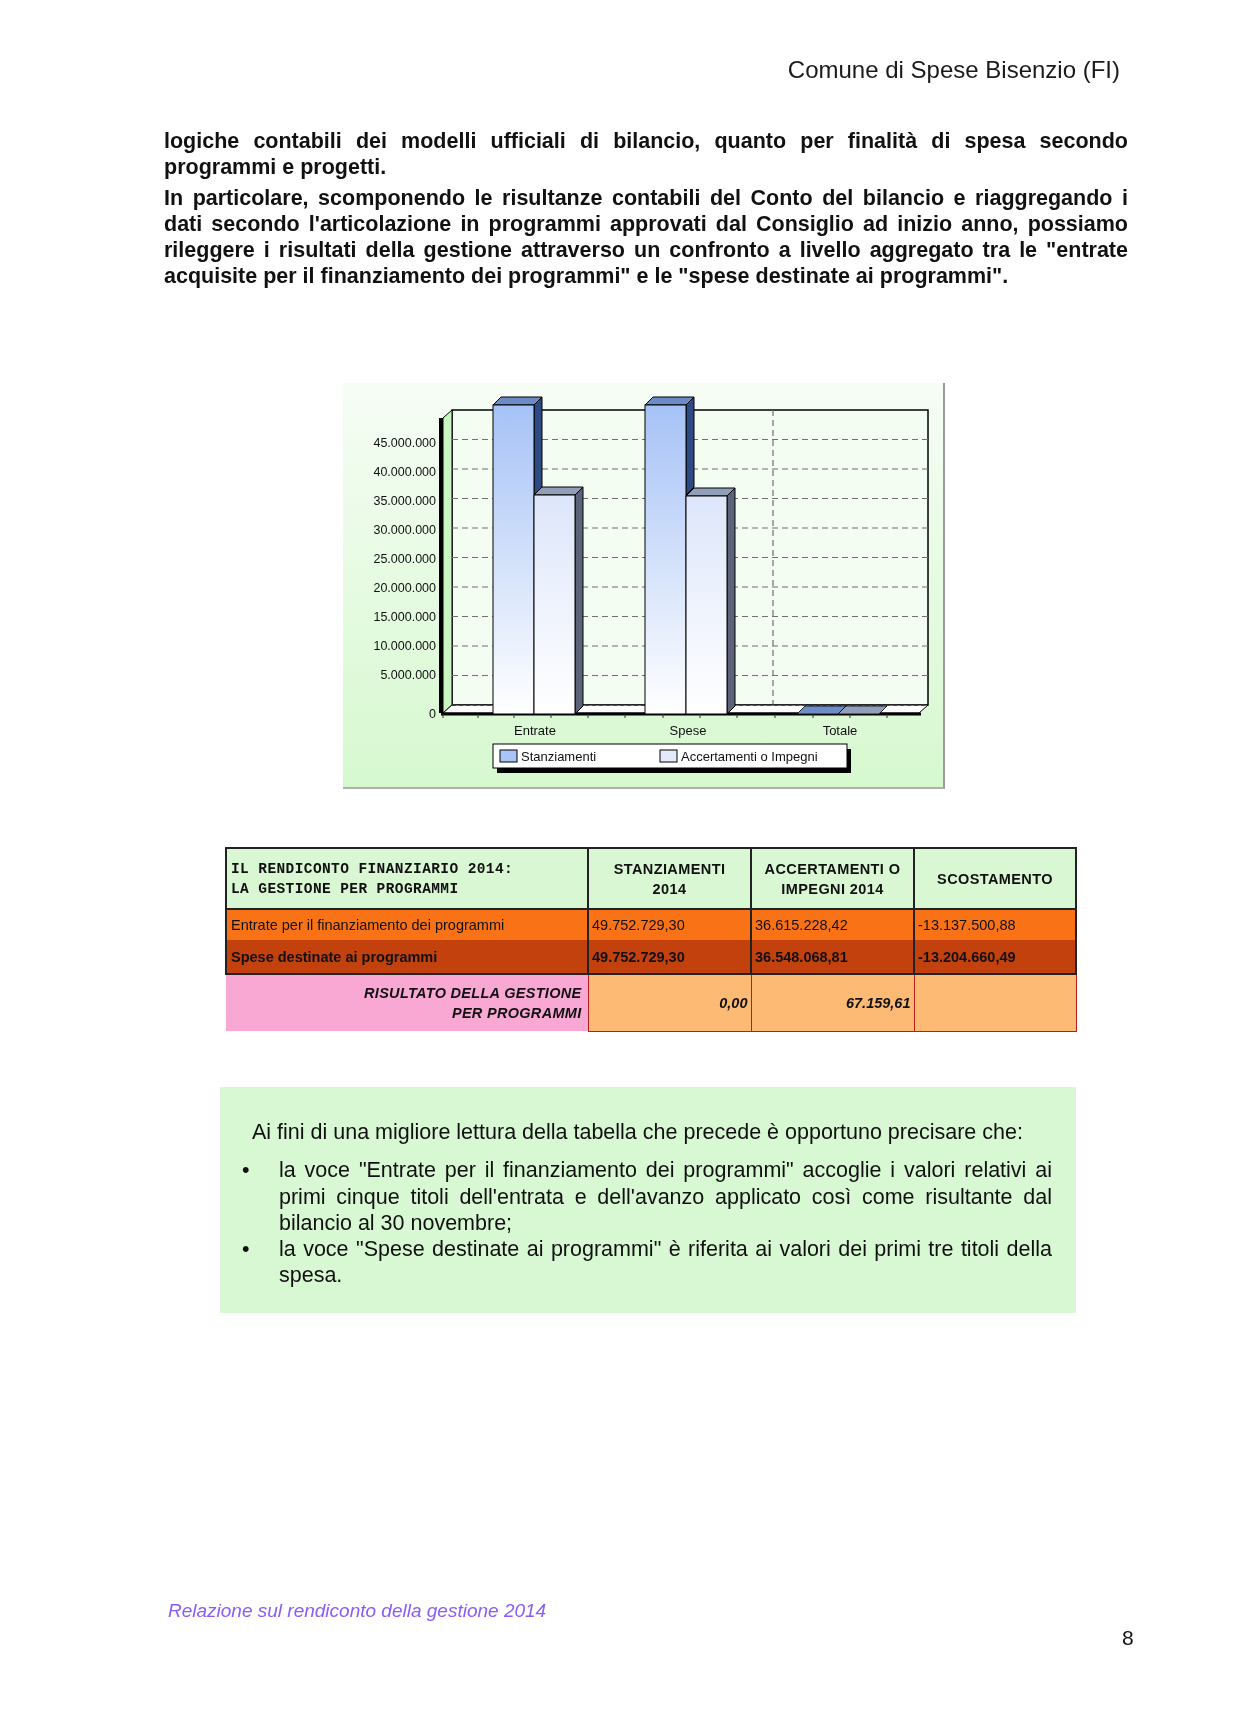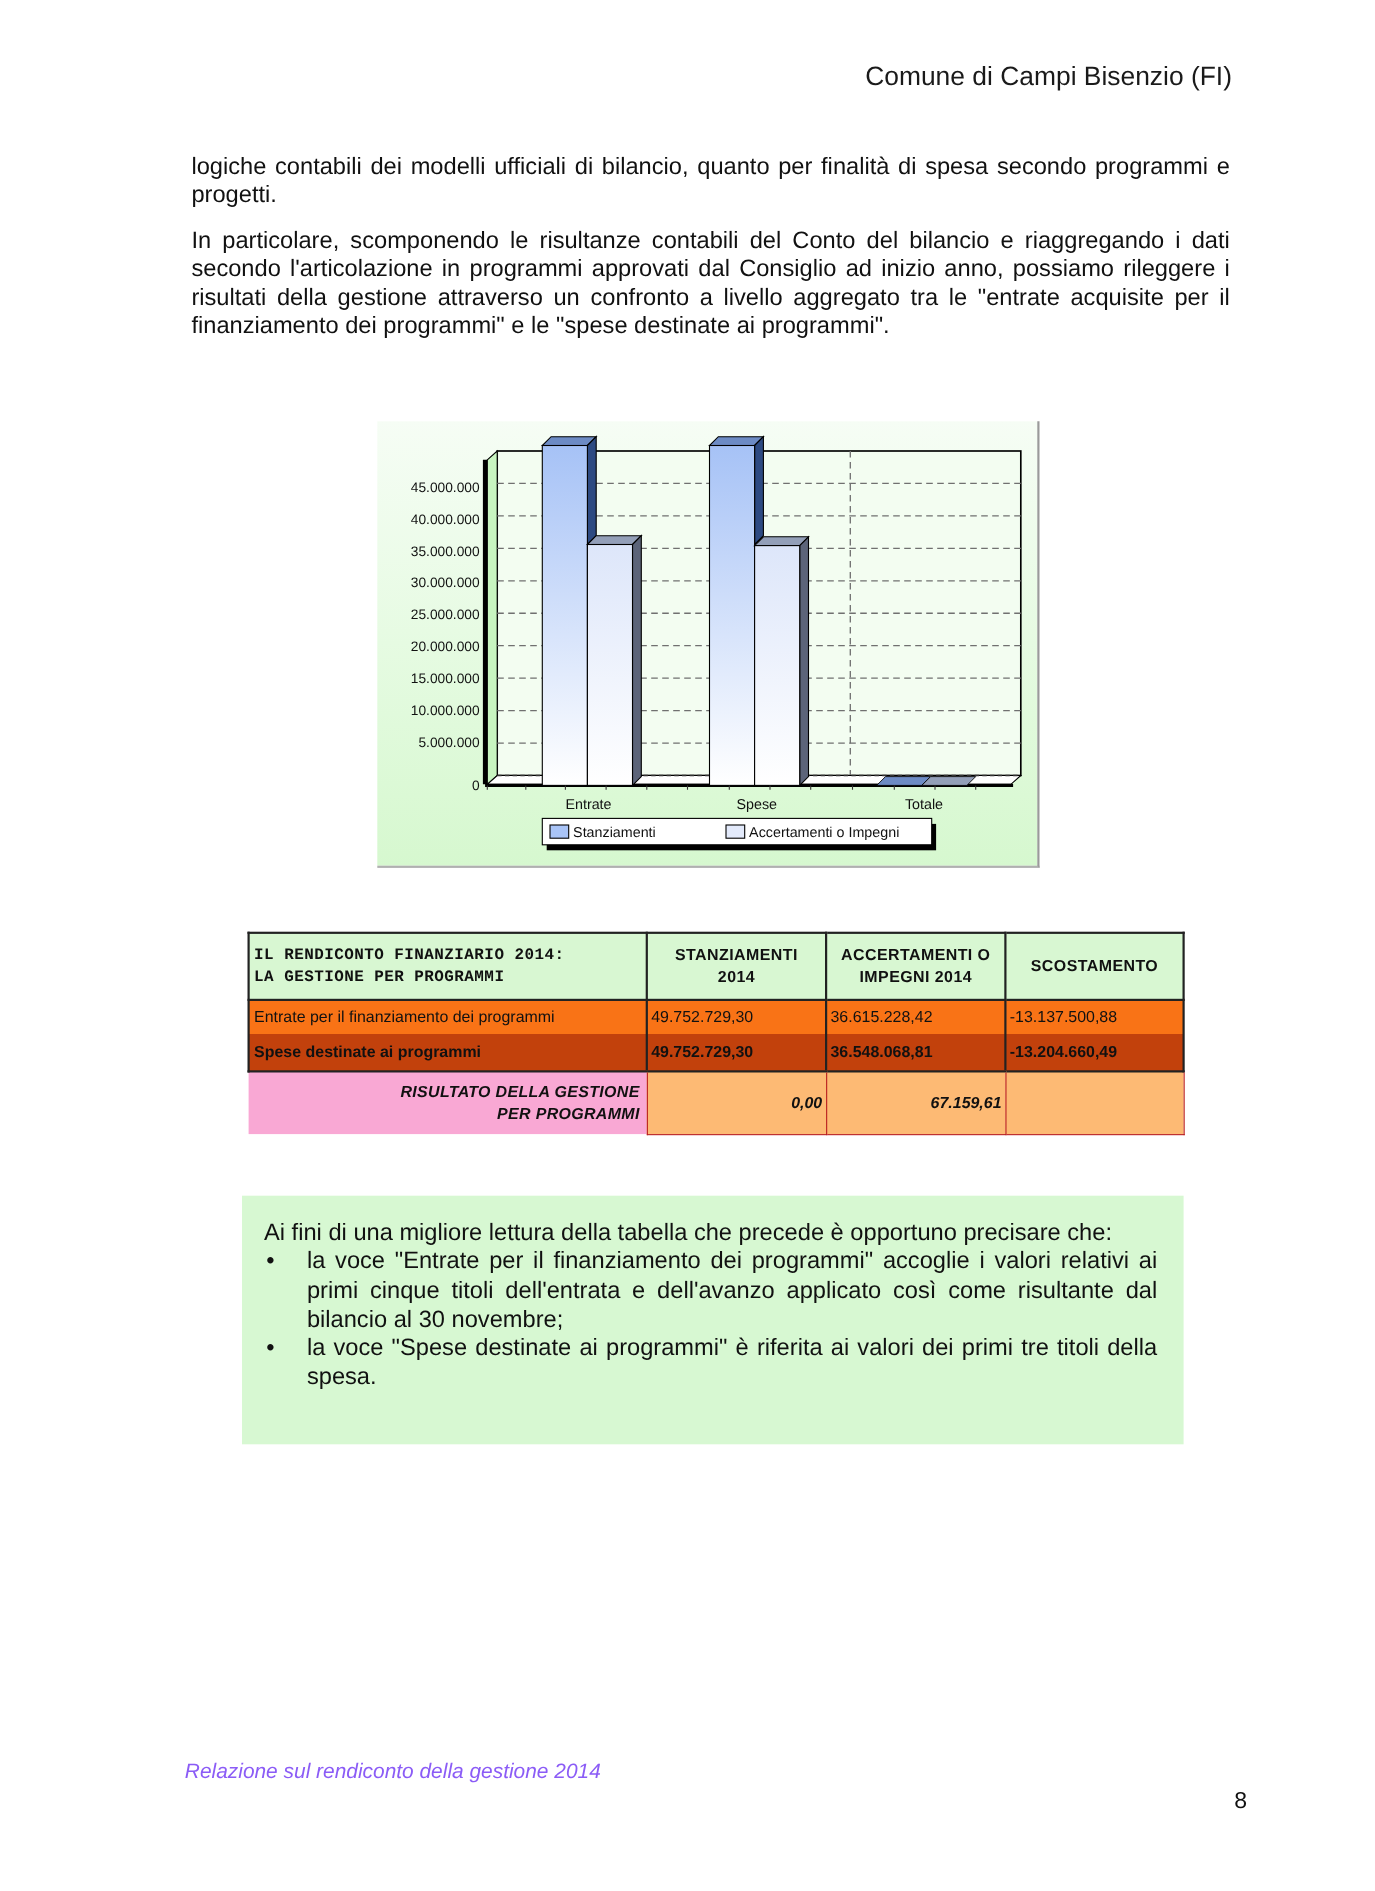--- a/index.html
+++ b/index.html
@@ -2,21 +2,21 @@
 <html><head>
 <meta charset="utf-8">
 <style>
   html, body { margin:0; padding:0; background:#ffffff; }
   body { width:1250px; height:1719px; position:relative; overflow:hidden;
          font-family:"Liberation Sans", sans-serif; color:#111; }
   .abs { position:absolute; }
   #hdr { right:130px; top:56px; font-size:24px; color:#1a1a1a; white-space:nowrap; }
   #body-text { left:160px; top:124px; width:972px; font-size:21.5px; line-height:26.3px;
                text-align:justify; color:#111; }
-  #body-text p { margin:14px; }
+  #body-text p { margin:4px;font-weight:bold; }
   #body-text .last { text-align-last:left; }
 
   
   #chart-panel { left:343px; top:383px; width:600px; height:404px;
     background:linear-gradient(to bottom,#f6fdf5 0%,#e6fbe2 50%,#d6f8cf 100%);
     border-right:2px solid #9a9a9a; border-bottom:2px solid #b0b0b0; }
   #chart-svg { left:343px; top:383px; }
   .ytick { font-size:12.5px; fill:#111; font-family:"Liberation Sans", sans-serif; }
   .xtick { font-size:13px; fill:#111; font-family:"Liberation Sans", sans-serif; }
   .leg { font-size:13px; fill:#111; font-family:"Liberation Sans", sans-serif; }
@@ -36,32 +36,32 @@
   .row2 td { border-bottom:2px solid #222; }
   .res-label { text-align:right; font-weight:bold; font-style:italic; line-height:20px;
                background:#f9a8d4; padding-right:6px !important; height:56px; vertical-align:middle; letter-spacing:0.3px; }
   .res-cell { background:#fdba74; border:1px solid #b91c1c; text-align:right;
               font-weight:bold; font-style:italic; vertical-align:middle; }
 
   
   #note { left:220px; top:1087px; width:856px; height:226px; background:#d7f8d2; }
   #note-inner { position:absolute; left:20px; top:20px; width:812px; font-size:21.5px;
                 line-height:26.3px; color:#111; }
-  #note-inner p { margin:0; text-align:justify; }
+  #note-inner p { margin:12px; text-align:justify; }
   #note-inner ul { margin:0; padding:0; list-style:none; }
   #note-inner li { position:relative; padding-left:39px; text-align:justify; }
   #note-inner li .bullet { position:absolute; left:2px; top:0; }
 
   #footer { left:168px; top:1600px; font-size:19px; font-style:italic; color:#8b5cf6; }
   #page-num { left:1122px; top:1626px; font-size:21px; color:#111; }
 </style>
 </head>
 <body>
 
-<div id="hdr" class="abs">Comune di Campi Bisenzio (FI)</div>
+<div id="hdr" class="abs">Comune di Spese Bisenzio (FI)</div>
 
 <div id="body-text" class="abs">
   <p class="last">logiche contabili dei modelli ufficiali di bilancio, quanto per finalità di spesa secondo programmi e progetti.</p>
   <p class="last">In particolare, scomponendo le risultanze contabili del Conto del bilancio e riaggregando i dati secondo l'articolazione in programmi approvati dal Consiglio ad inizio anno, possiamo rileggere i risultati della gestione attraverso un confronto a livello aggregato tra le "entrate acquisite per il finanziamento dei programmi" e le "spese destinate ai programmi".</p>
 </div>
 
 <div id="chart-panel" class="abs"></div>
 <svg id="chart-svg" class="abs" width="600" height="404" viewBox="0 0 600 404">
   <defs>
     <linearGradient id="gStanz" x1="0" y1="0" x2="0" y2="1">

